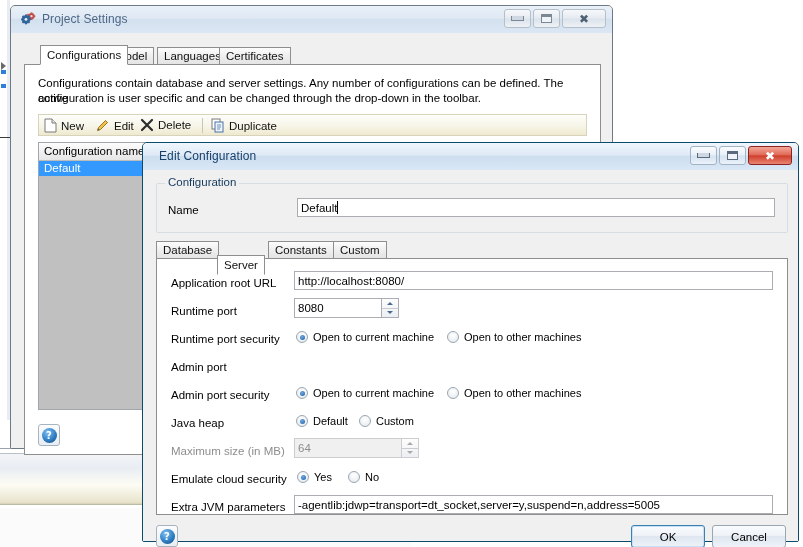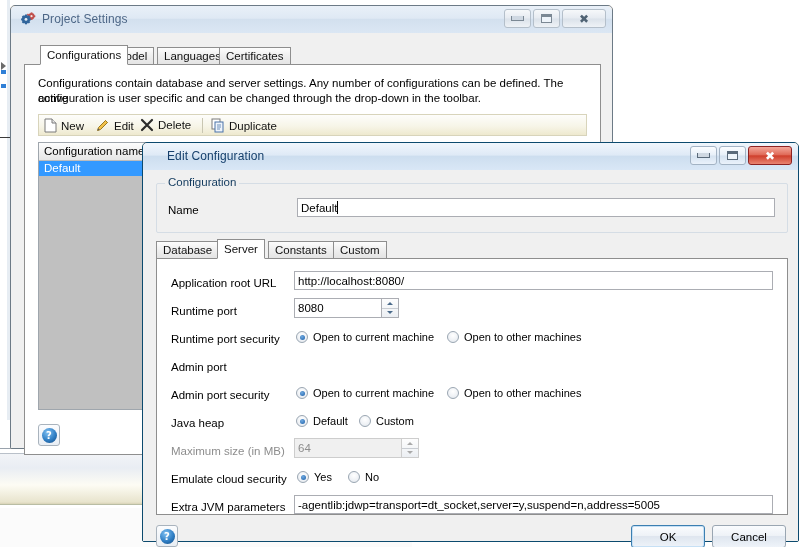--- a/index.html
+++ b/index.html
@@ -287,21 +287,21 @@
       <div class="helpbtn" style="position:absolute;left:13px;top:359px;">
         <span class="help-circ">?</span>
       </div>
     </div>
   </div>
 </div>
 
 <div class="win active" id="edit-configuration-dialog" style="left:142px;top:142px;width:657px;height:400px;">
 
   <div class="titlebar">
-    <div class="title" style="left:24px;">Edit Configuration</div>
+    <div class="title" style="left:16px;">Edit Configuration</div>
     <div class="capbtns" style="right:6px;">
       <div class="capbtn">
         <span class="glyph-min"></span>
       </div>
       <div class="capbtn">
         <span class="glyph-max"></span>
       </div>
       <div class="capbtn close active">
         <span class="glyph-close">✖</span>
       </div>
@@ -313,21 +313,21 @@
     <div class="group" style="left:13px;top:13px;width:630px;height:48px;">
       <span class="gtitle">Configuration</span>
       <span class="lbl" style="left:11px;top:19px;">Name</span>
       <div class="txt" style="position:absolute;left:140px;top:14px;width:478px;">
         <span>Default</span><span class="caret"></span>
       </div>
     </div>
 
     <div class="tabstrip" style="position:absolute;left:13px;top:69px;width:630px;">
       <div class="tab" style="left:0;">Database</div>
-      <div class="tab sel" style="left:61px;">Server</div>
+      <div class="tab sel" style="left:61px;margin-top:16px;">Server</div>
       <div class="tab" style="left:112px;">Constants</div>
       <div class="tab" style="left:177px;">Custom</div>
     </div>
 
     <div class="tabpage" style="left:13px;top:88px;width:630px;height:255px;">
 
       <span class="lbl" style="left:14px;top:17px;">Application root URL</span>
       <div class="txt" style="position:absolute;left:137px;top:12px;width:479px;">http://localhost:8080/</div>
 
       <span class="lbl" style="left:14px;top:45px;">Runtime port</span>

